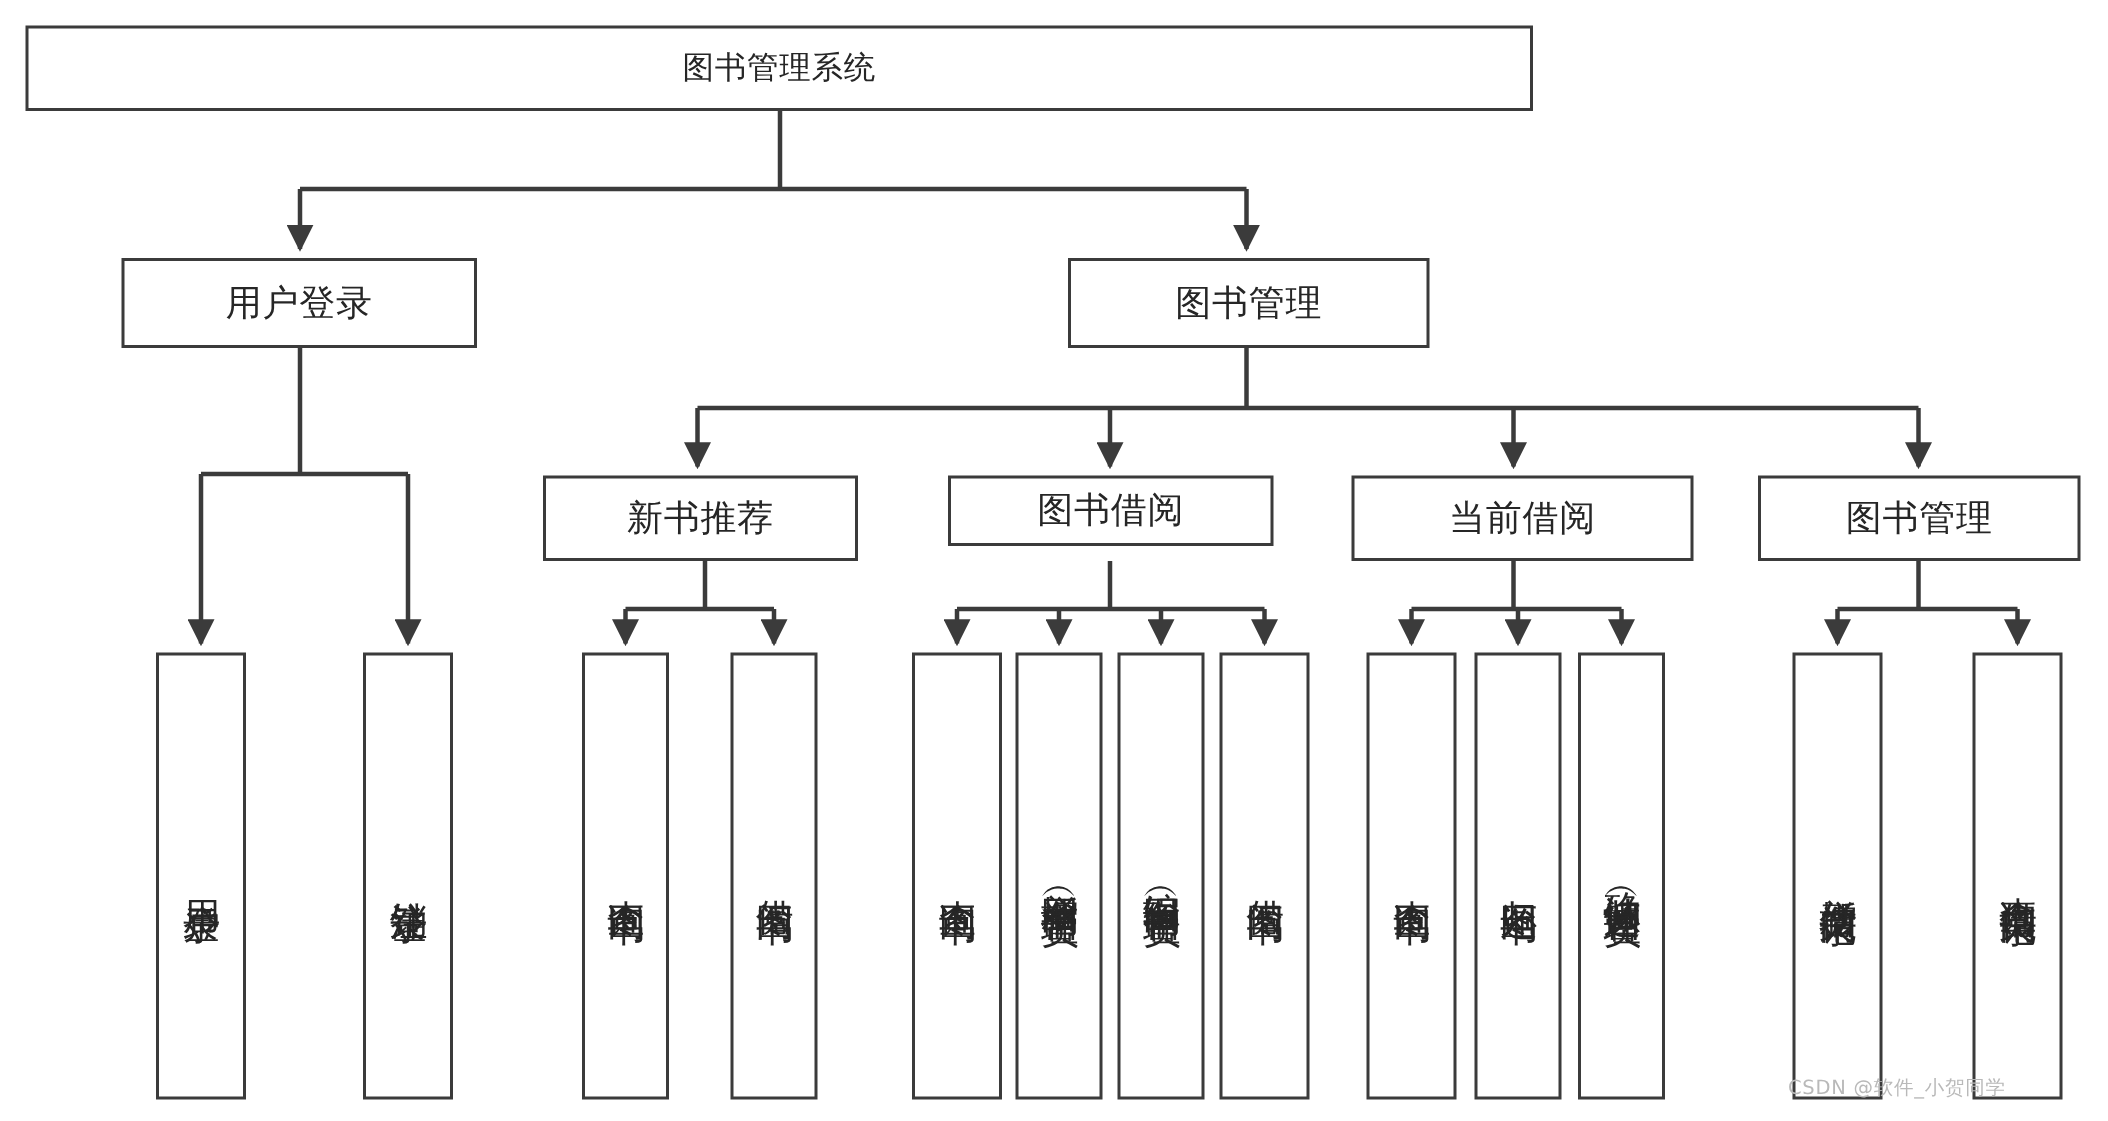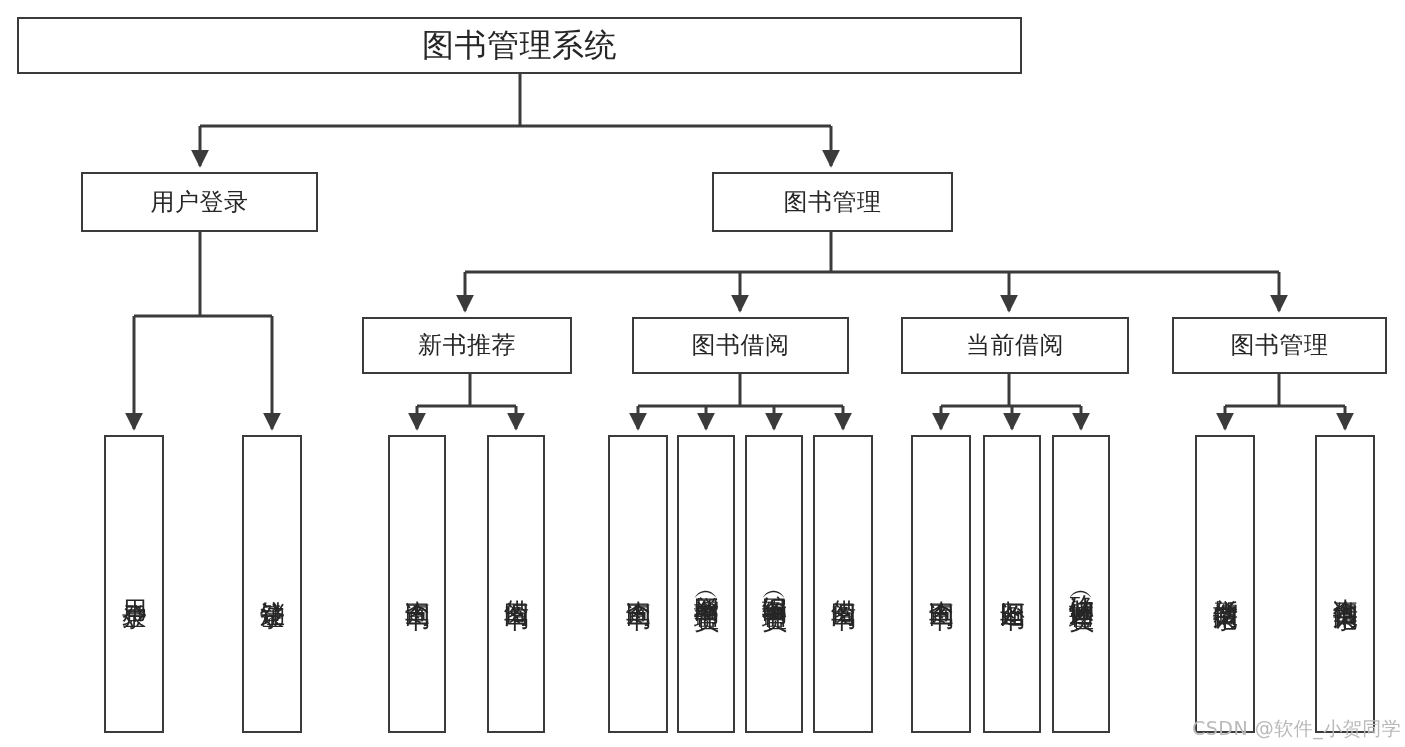--- a/index.html
+++ b/index.html
@@ -48,26 +48,26 @@
     line-height: 1.12;
     letter-spacing: 2px;
     padding: 6px 0;
   }
   .node.vertical .vlabel {
     writing-mode: vertical-rl;
     text-orientation: upright;
     display: block;
   }
   .node.root {
-    font-size: 32px;
+    font-size: 21px;
   }
   .watermark {
     position: absolute;
     color: #b9b9b9;
-    font-size: 19px;
+    font-size: 13px;
     white-space: nowrap;
     letter-spacing: 0.5px;
     pointer-events: none;
   }
 </style>
 </head>
 <body>
 
 <div id="diagram-root">
 
@@ -131,21 +131,21 @@
   <div class="node horizontal" style="left:81px; top:172px; width:237px; height:60px;">
     <span>用户登录</span>
   </div>
   <div class="node horizontal" style="left:712px; top:172px; width:241px; height:60px;">
     <span>图书管理</span>
   </div>
 
   <div class="node horizontal" style="left:362px; top:317px; width:210px; height:57px;">
     <span>新书推荐</span>
   </div>
-  <div class="node horizontal" style="left:632px; top:317px; width:217px; height:57px;">
+  <div class="node horizontal" style="left:632px; top:317px; width:217px; height:47px;">
     <span>图书借阅</span>
   </div>
   <div class="node horizontal" style="left:901px; top:317px; width:228px; height:57px;">
     <span>当前借阅</span>
   </div>
   <div class="node horizontal" style="left:1172px; top:317px; width:215px; height:57px;">
     <span>图书管理</span>
   </div>
 
   <div class="node vertical" style="left:104px; top:435px; width:60px; height:298px;">

